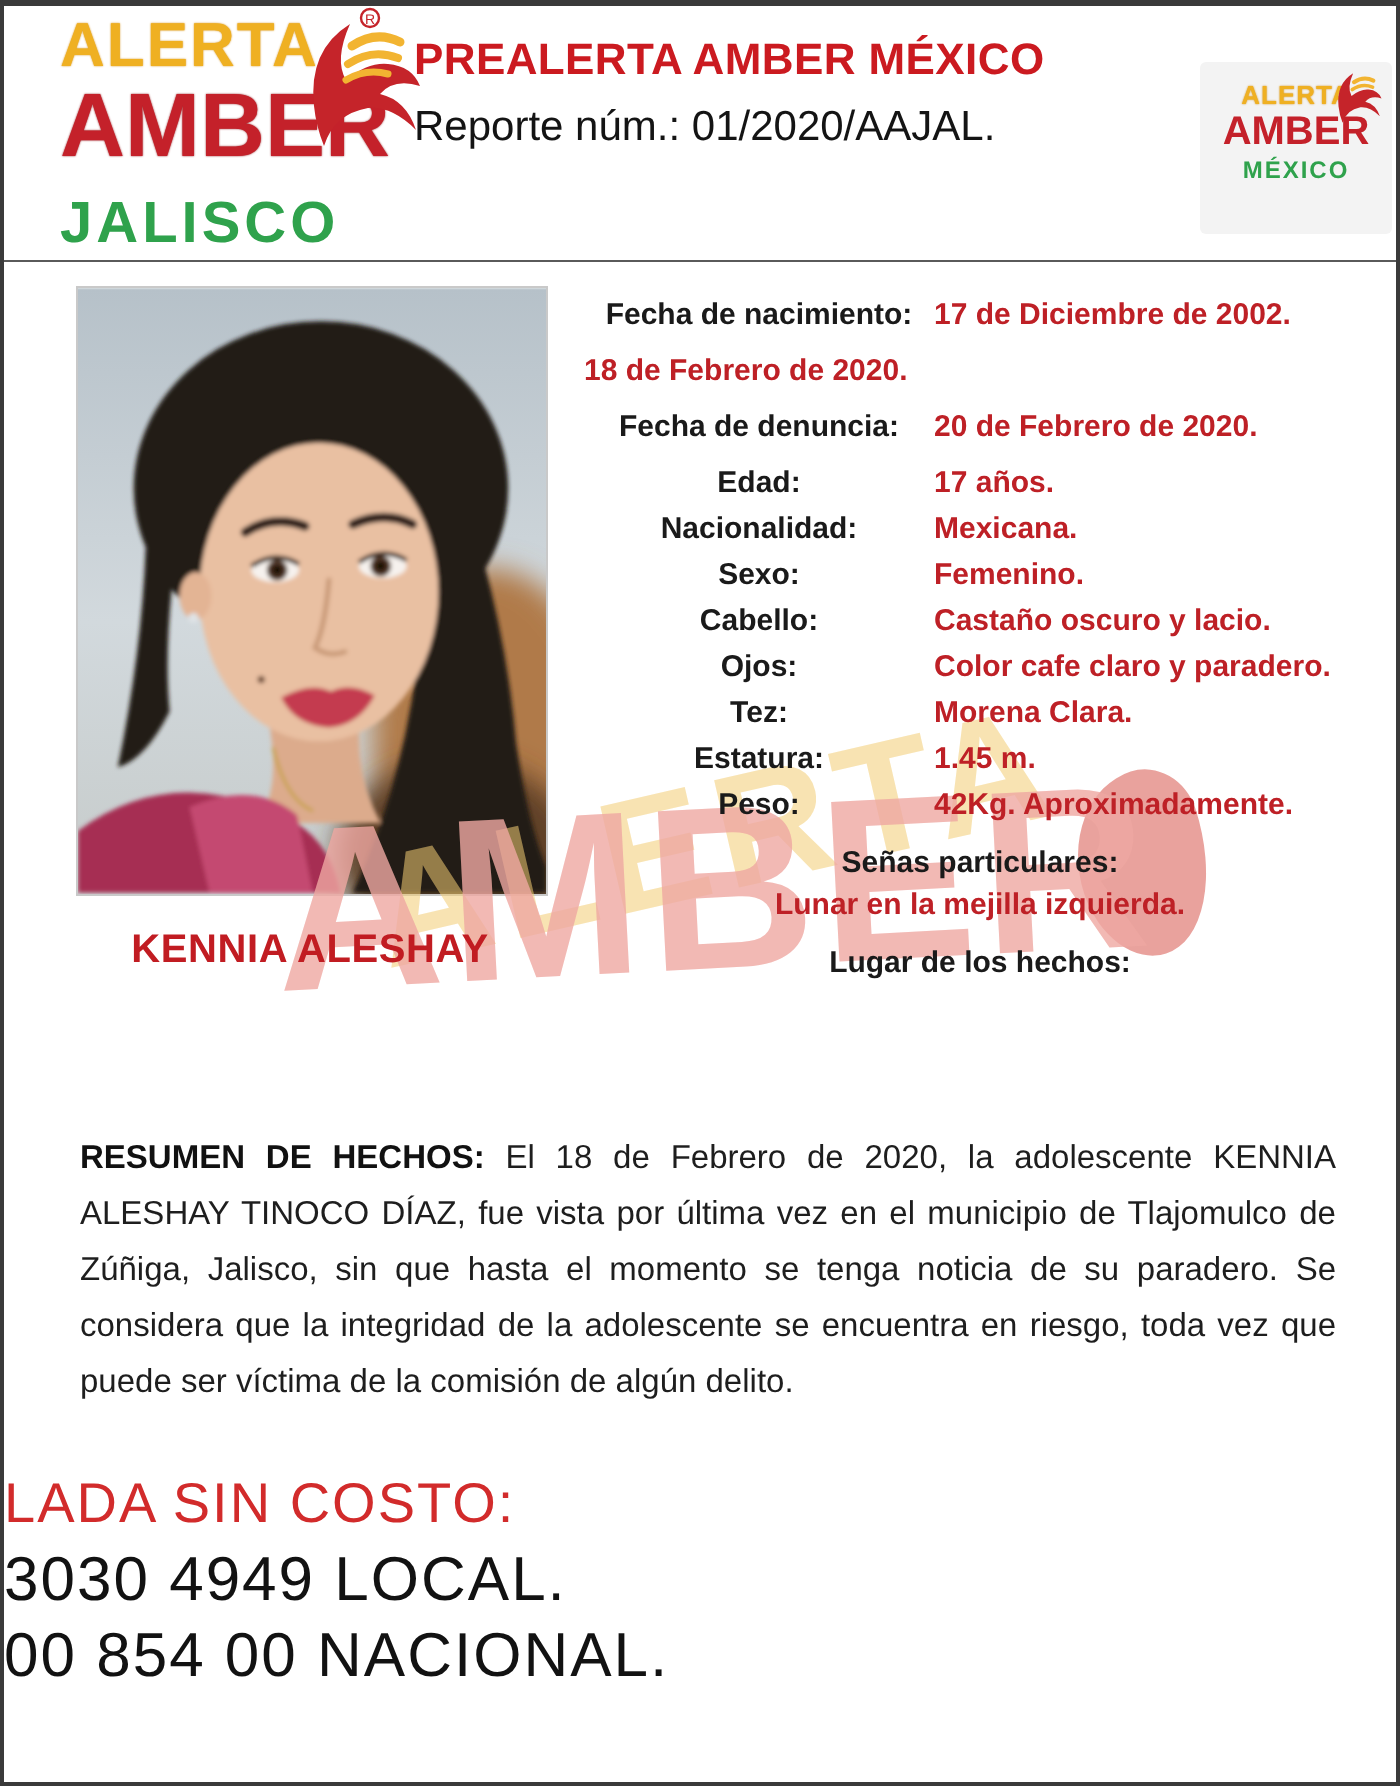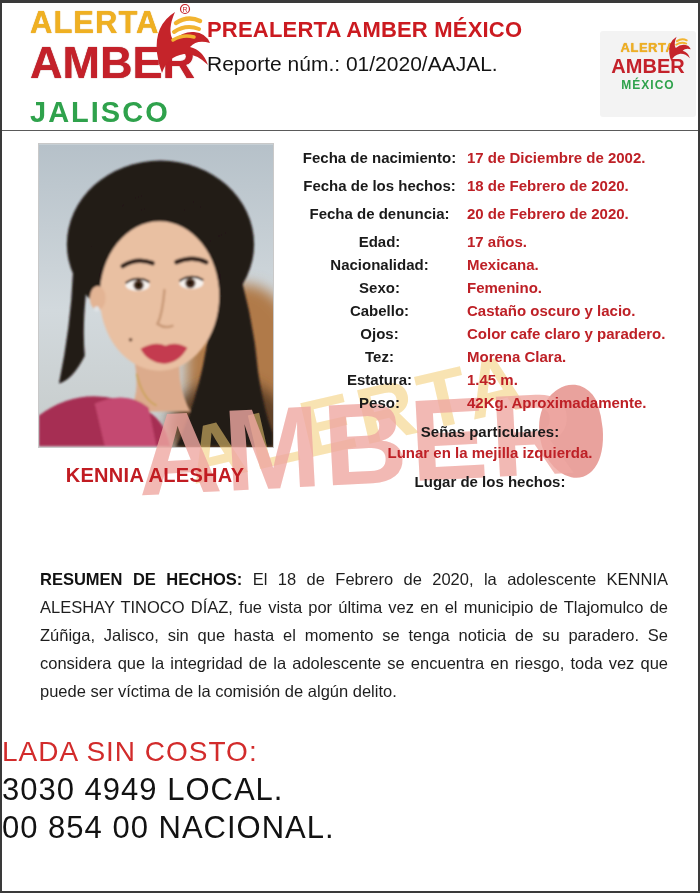--- a/index.html
+++ b/index.html
@@ -145,21 +145,20 @@
   <div class="name">
     <div>KENNIA ALESHAY</div>
   </div>
 
   <div class="fields">
       <div class="frow">
       <div class="flabel">Fecha de nacimiento:</div>
       <div class="fvalue">17 de Diciembre de 2002.</div>
     </div>
       <div class="frow">
-      <div class="flabel">Fecha de los hechos:</div>
       <div class="fvalue">18 de Febrero de 2020.</div>
     </div>
       <div class="frow">
       <div class="flabel">Fecha de denuncia:</div>
       <div class="fvalue">20 de Febrero de 2020.</div>
     </div>
       <div class="frow">
       <div class="flabel">Edad:</div>
       <div class="fvalue">17 años.</div>
     </div>

